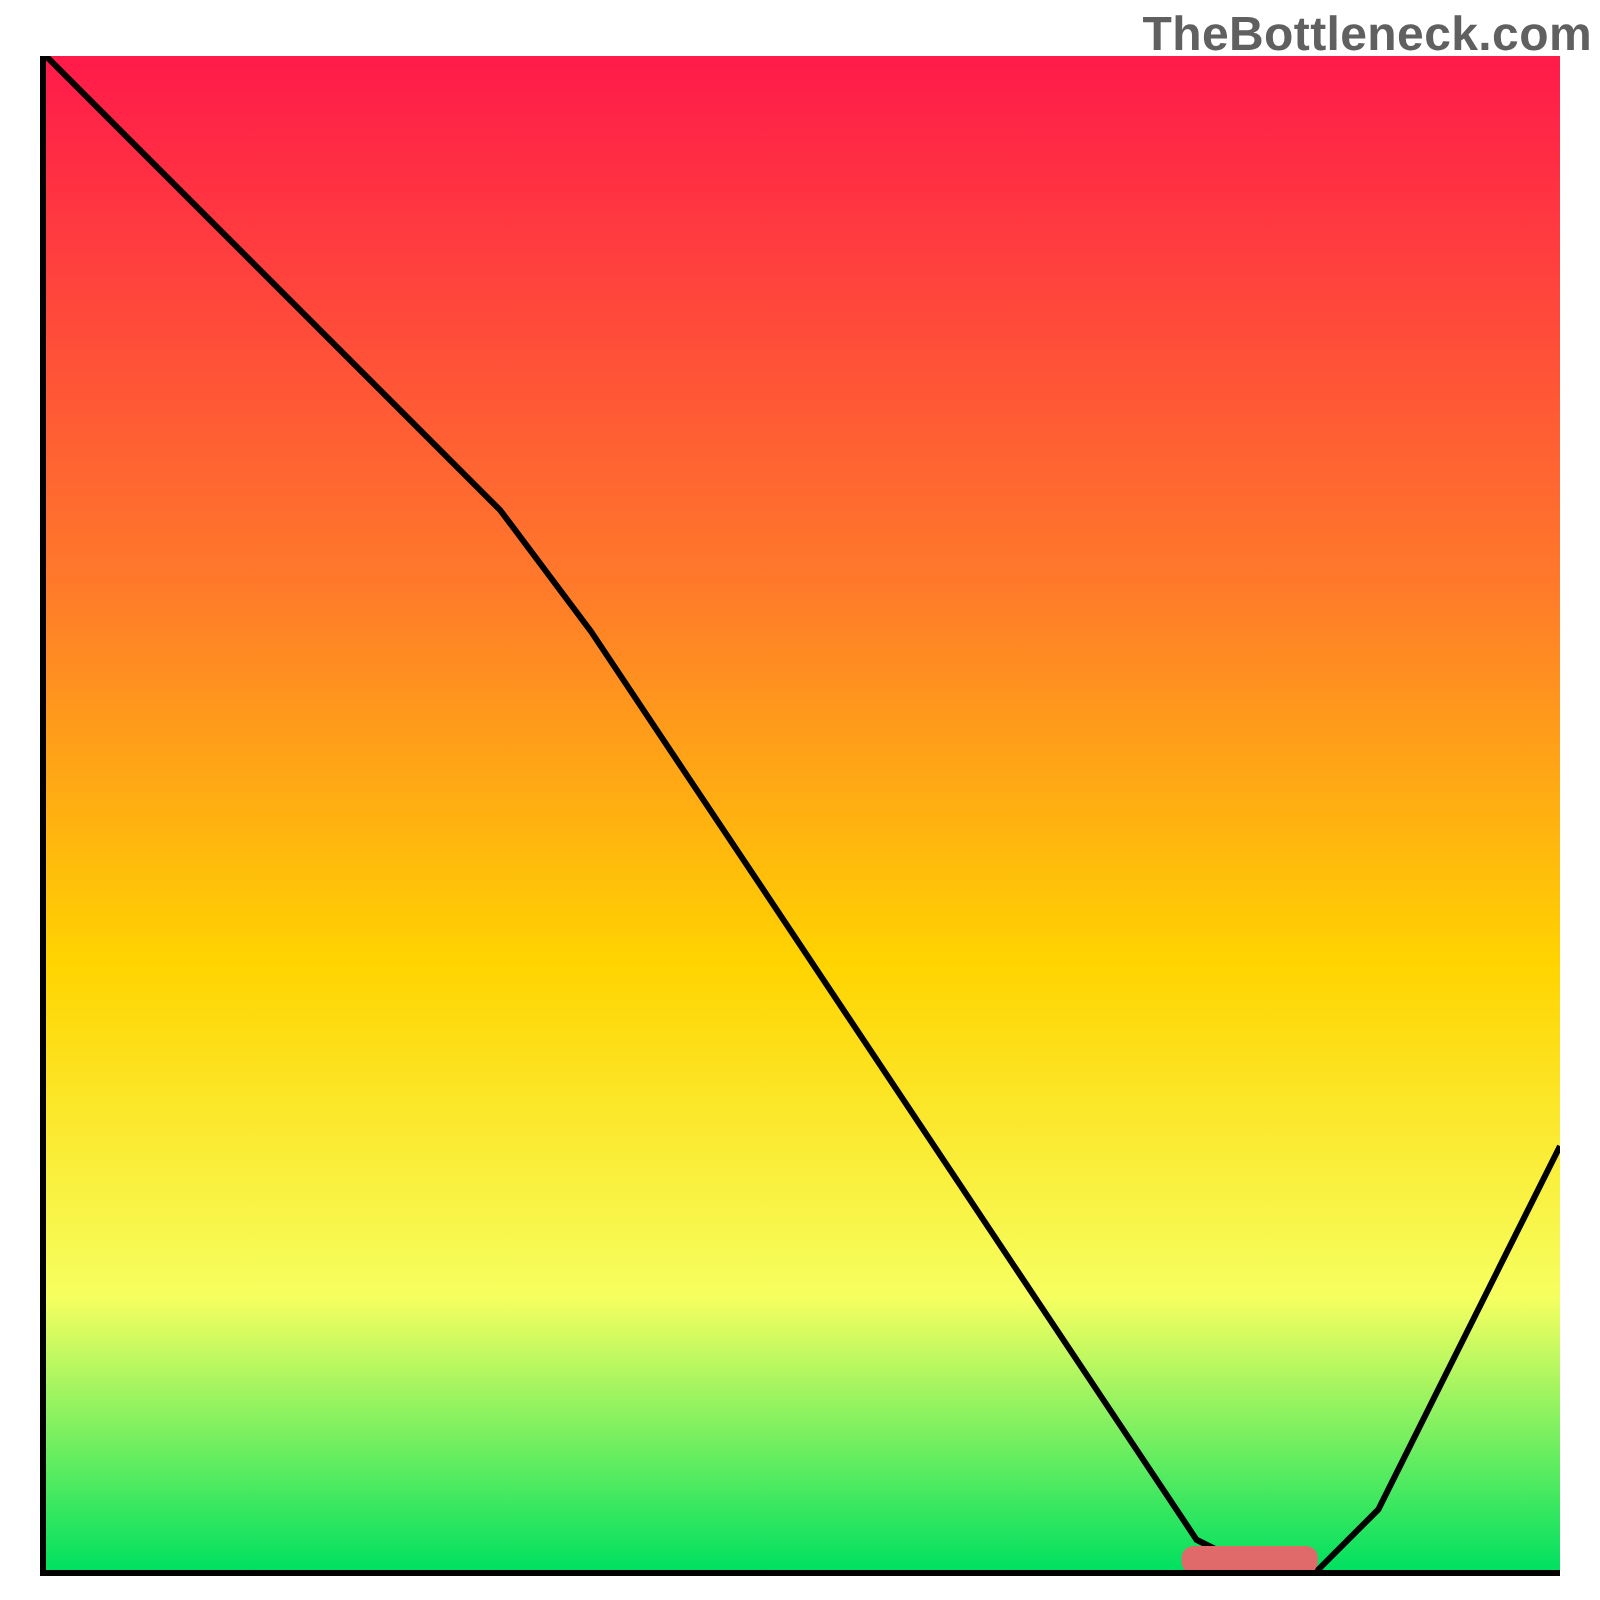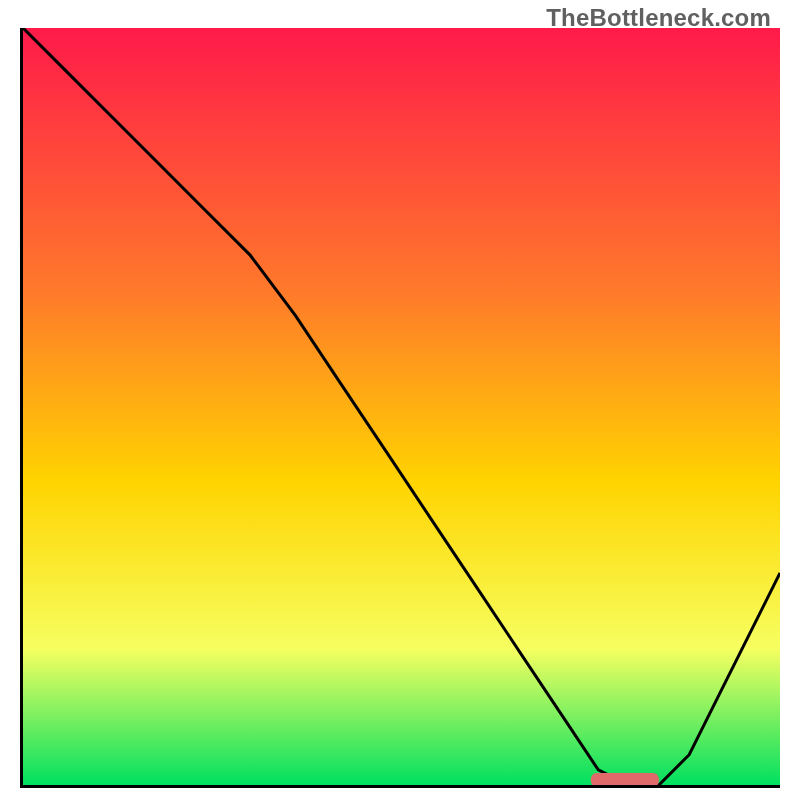--- a/index.html
+++ b/index.html
@@ -12,21 +12,21 @@
   }
   .outer {
     position: relative;
     width: 800px;
     height: 800px;
     box-sizing: border-box;
   }
   .watermark {
     position: absolute;
     top: 4px;
-    right: 29px;
+    right: 4px;
     font-size: 24px;
     font-weight: 600;
     color: #606060;
     letter-spacing: 0.2px;
   }
   .plot {
     position: absolute;
     left: 20px;
     top: 28px;
     width: 760px;

